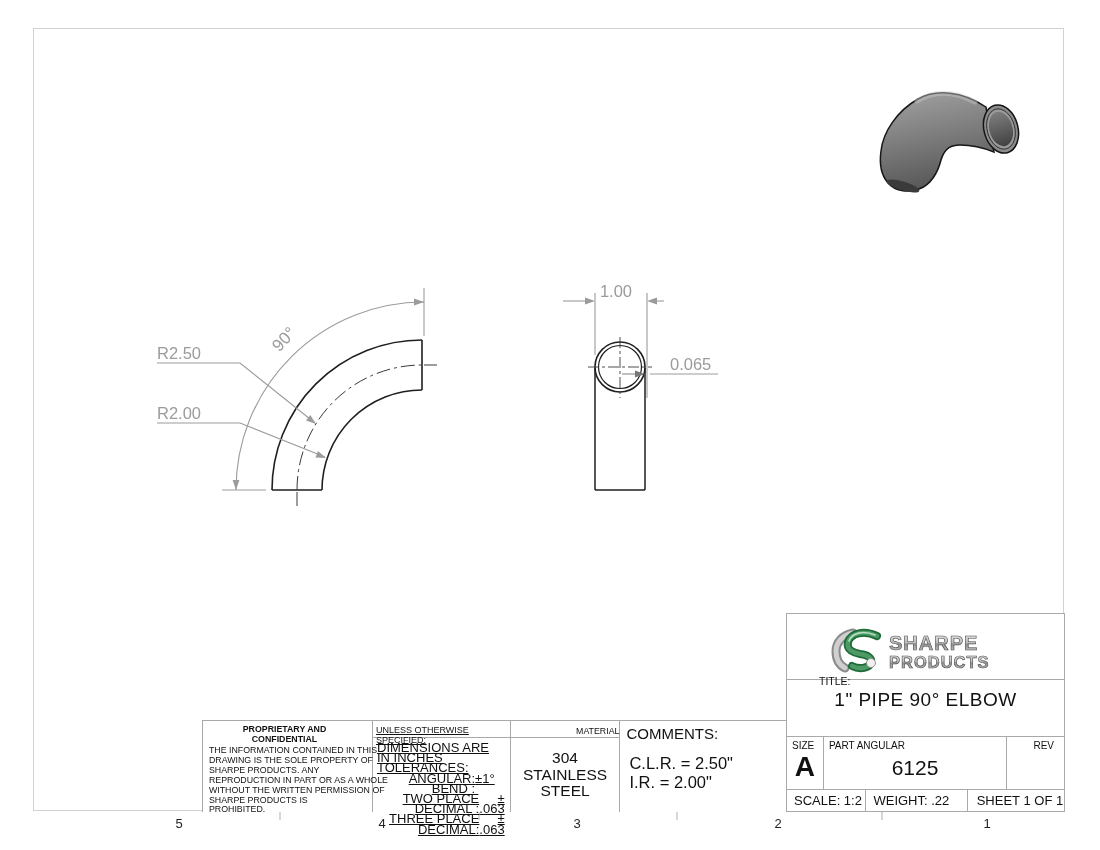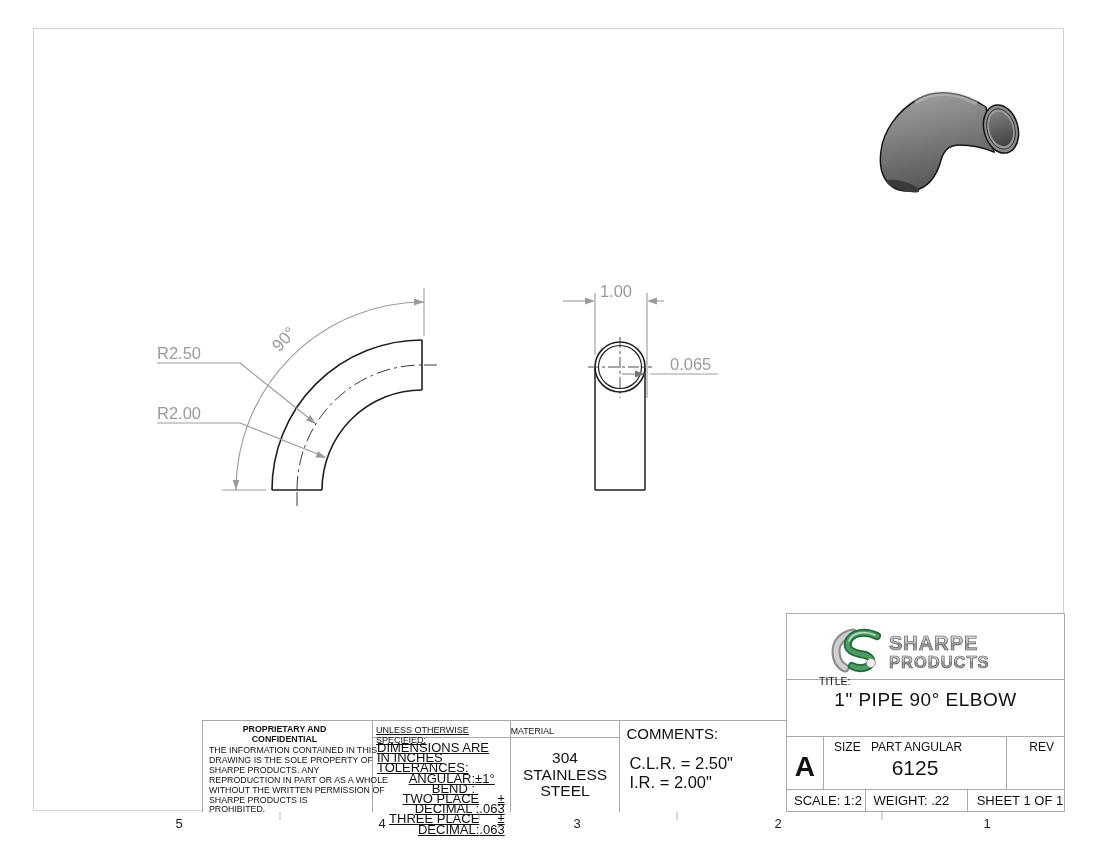--- a/index.html
+++ b/index.html
@@ -27,21 +27,21 @@
   .cell{box-sizing:border-box;border-right:1px solid #a9a9a9;height:100%;position:relative;}
   .cell-prop{width:170px;padding:3px 12px 0 6px;}
   .cell-tol{width:138px;text-decoration:underline;}
   .cell-mat{width:110px;display:flex;flex-direction:column;}
   .cell-com{width:167px;border-right:none;}
   .prop-title{font-weight:bold;text-align:center;margin-bottom:2px;font-size:8.8px;}
   .prop-line{font-size:8.8px;line-height:9.9px;white-space:nowrap;}
   .tol-hdr{padding:4px 0 0 3px;font-size:9px;border-bottom:1px solid #a9a9a9;height:12px;}
   .tol-body{padding:5px 5px 0 4px;font-size:13px;line-height:10.2px;}
   .tol-row{display:flex;justify-content:space-between;text-align:right;}
-  .mat-hdr{font-size:8.8px;text-align:left;padding-top:5px;height:11px;border-bottom:1px solid #a9a9a9;}
+  .mat-hdr{font-size:8.8px;text-align:right;padding-top:5px;height:11px;border-bottom:1px solid #a9a9a9;}
   .mat-val{flex:1;display:flex;align-items:center;justify-content:center;
     font-size:15.5px;line-height:16.5px;text-align:center;padding:0 1px;}
   .com-hdr{font-size:15px;padding:4px 0 0 6px;}
   .com-lines{padding:12px 0 0 9px;font-size:16.5px;line-height:19px;}
   
   .tblock{
     position:absolute;left:786px;top:613px;width:279px;height:199px;
     box-sizing:border-box;border:1px solid #a9a9a9;background:#fff;
   }
   .tb-row{position:absolute;left:0;width:100%;box-sizing:border-box;}
@@ -49,21 +49,21 @@
   .tb-title{top:58px;height:65px;border-bottom:1px solid #a9a9a9;}
   .tb-size{top:123px;height:53px;border-bottom:1px solid #a9a9a9;display:flex;}
   .tb-scale{top:176px;height:21px;display:flex;}
   .tb-title .lbl{position:absolute;left:5px;top:3px;font-size:10.5px;margin-left:27px;}
   .tb-title .val{position:absolute;left:0;top:17px;width:100%;text-align:center;font-size:19px;letter-spacing:.5px;}
   .szcell{box-sizing:border-box;height:100%;border-right:1px solid #a9a9a9;position:relative;}
   .szcell:last-child{border-right:none;}
   .c-size{width:37px;}
   .c-part{width:184px;}
   .c-rev{width:57px;}
-  .small-lbl{font-size:12px;position:absolute;top:3px;left:5px;margin-left:42px;}
+  .small-lbl{font-size:10px;position:absolute;top:3px;left:5px;}
   .c-rev .small-lbl{left:auto;right:10px;}
   .size-val{position:absolute;top:14px;left:0;width:100%;text-align:center;font-size:28px;font-weight:bold;}
   .part-val{position:absolute;top:19px;left:0;width:100%;text-align:center;font-size:21px;}
   .sccell{box-sizing:border-box;height:100%;border-right:1px solid #a9a9a9;
     font-size:13px;display:flex;align-items:center;padding-left:7px;}
   .sccell:last-child{border-right:none;text-align:right;}
   .c-scale{width:80px;}
   .c-weight{width:102px;}
   .c-sheet{width:97px;padding-left:9px;}
 </style>

